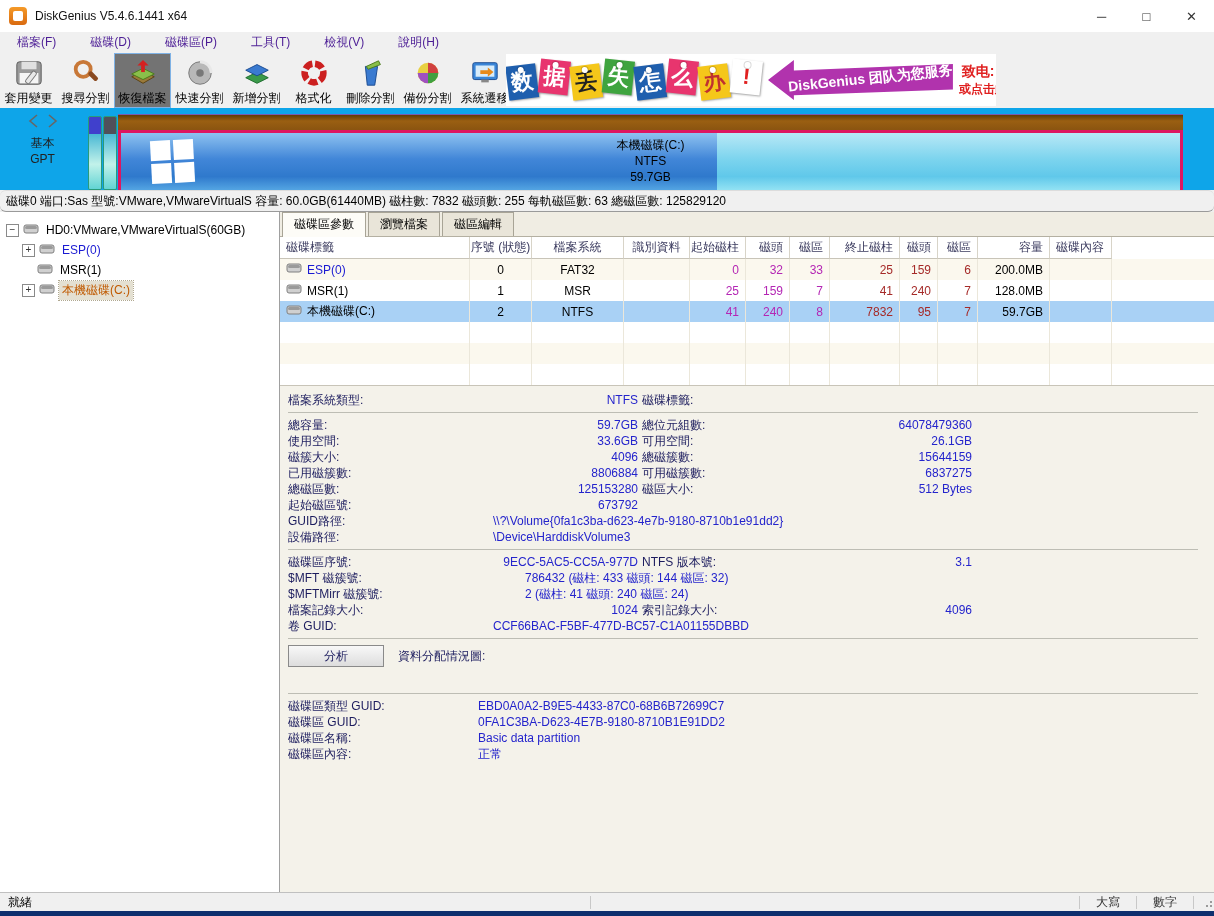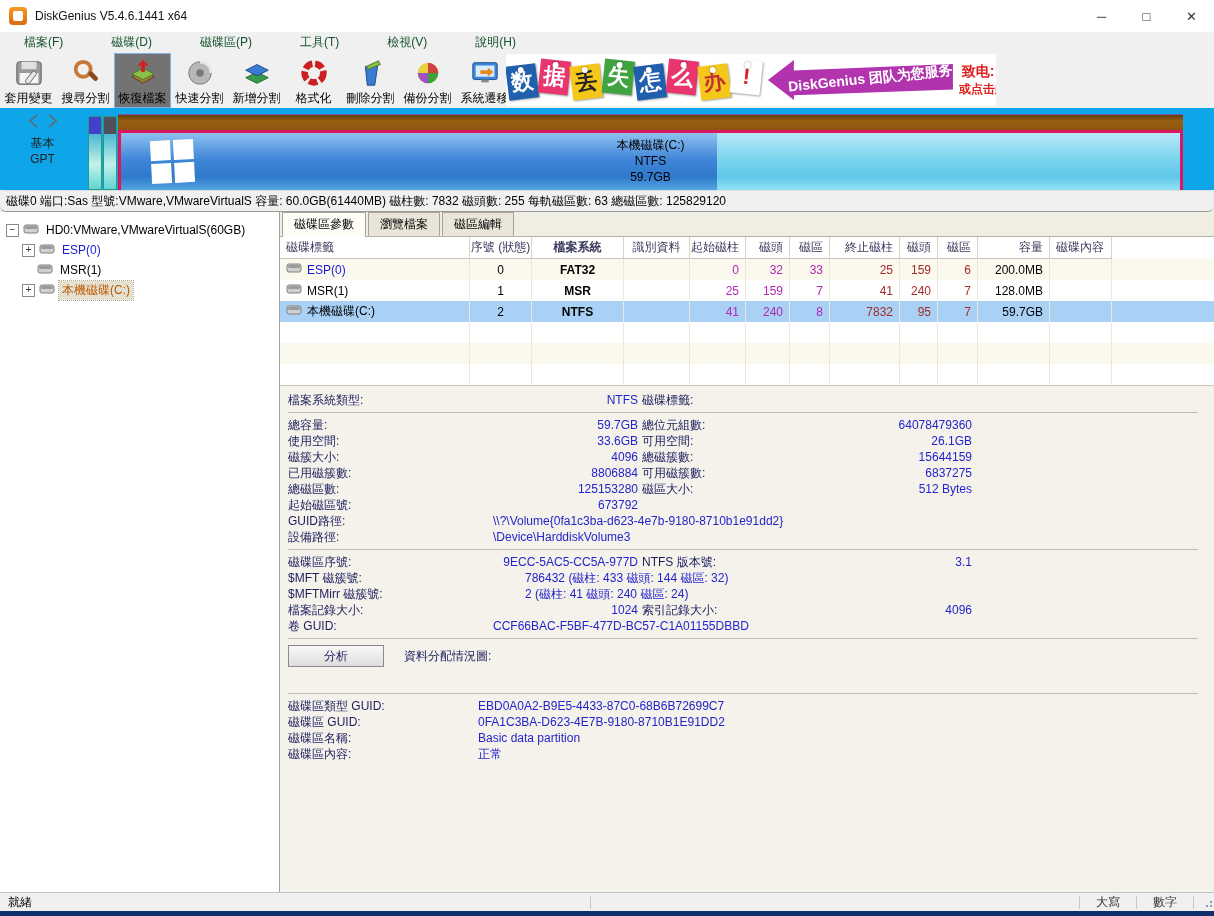--- a/index.html
+++ b/index.html
@@ -7,21 +7,21 @@
           font-family:"Liberation Sans","DejaVu Sans",sans-serif;font-size:12px;color:#000;}
   
   .titlebar{position:absolute;left:0;top:0;width:100%;height:32px;background:#ffffff;display:flex;align-items:center;}
   .app-logo{width:18px;height:18px;margin:0 8px 0 9px;border-radius:4px;background:linear-gradient(#f59a28,#d96a10);position:relative;}
   .app-logo:after{content:"";position:absolute;left:4px;top:4px;width:10px;height:10px;background:#fff;border-radius:2px;}
   .title-text{font-size:12px;color:#111;}
   .win-controls{margin-left:auto;display:flex;height:100%;}
   .win-btn{width:45px;height:100%;display:flex;align-items:center;justify-content:center;font-size:13px;color:#333;}
   
   .menubar{position:absolute;left:0;top:32px;width:100%;height:21px;background:#f0f0f0;display:flex;align-items:center;}
-  .menu-item{padding:2px 24px;color:#14532d;}
+  .menu-item{padding:2px 17px;color:#4c1d95;}
   
   .toolbar{position:absolute;left:0;top:53px;width:100%;height:55px;background:#f0f0f0;border-bottom:1px solid #b8b8b8;display:flex;align-items:stretch;}
   .tbtn{width:55px;display:flex;flex-direction:column;align-items:center;justify-content:flex-start;padding-top:3px;border:1px solid transparent;}
   .tbtn .ticon{height:32px;display:flex;align-items:center;justify-content:center;}
   .tbtn .tlabel{font-size:12px;margin-top:1px;white-space:nowrap;}
   .tbtn.active{background:#737373;border:1px solid #7fb2e5;}
   
   .banner{position:absolute;left:506px;top:54px;width:490px;height:52px;background:#ffffff;display:flex;align-items:center;overflow:hidden;}
   .tiles{display:flex;align-items:center;height:100%;}
   .tile{width:30px;height:34px;margin:0 1px;display:flex;align-items:center;justify-content:center;
@@ -68,21 +68,21 @@
   
   .rpanel{flex:1;background:#ffffff;display:flex;flex-direction:column;overflow:hidden;}
   .tabbar{height:24px;background:#f0ede3;display:flex;align-items:flex-end;border-bottom:1px solid #b4b0a2;padding-left:2px;}
   .tab{padding:3px 11px;margin-right:2px;border:1px solid #a8a496;border-bottom:none;background:#e9e5d9;font-size:12px;}
   .tab.active{background:#fdfcf7;margin-bottom:-1px;padding-bottom:4px;}
   .ptable{background:#fff;}
   .prow{display:flex;height:21px;align-items:center;}
   .prow.header{height:22px;color:#3a3a5e;}
   .pcell{height:100%;display:flex;align-items:center;box-sizing:border-box;border-right:1px solid #ebe7da;padding:0 6px;overflow:hidden;white-space:nowrap;}
   .prow.header .pcell{border-right:1px solid #d8d4c8;border-bottom:1px solid #c8c4b8;}
-  .c0{width:190px;}.c1{width:62px;justify-content:center;}.c2{width:92px;justify-content:center;font-weight:bold;}
+  .c0{width:190px;}.c1{width:62px;justify-content:center;}.c2{width:92px;justify-content:center;}
   .c3{width:66px;justify-content:center;}.c4{width:56px;justify-content:flex-end;}
   .c5{width:44px;justify-content:flex-end;}.c6{width:40px;justify-content:flex-end;}
   .c7{width:70px;justify-content:flex-end;}.c8{width:38px;justify-content:flex-end;}
   .c9{width:40px;justify-content:flex-end;}.c10{width:72px;justify-content:flex-end;}
   .c11{width:62px;}
   .prow.header .c0{justify-content:flex-start;}
   .prow.r-odd{background:#fbf8ee;}
   .prow.r-even{background:#ffffff;}
   .prow.selected{background:#a9d1f5;}
   .prow .start{color:#b426b4;}
@@ -95,21 +95,21 @@
   .g3 .dlabel{width:190px;}
   .dval{width:145px;text-align:right;color:#2424cc;flex:none;}
   .dval.wide{width:auto;text-align:left;}
   .dval.indent{padding-left:32px;}
   .dlabel2{margin-left:4px;width:200px;color:#1c1c5e;flex:none;}
   .dval2{width:130px;text-align:right;color:#2424cc;flex:none;}
   .dsep{border-top:1px solid #bdbdb4;margin:4px 8px 4px 0;}
   .analyze-row{display:flex;align-items:center;height:26px;margin:2px 0;}
   .analyze-btn{width:96px;height:22px;background:linear-gradient(#f8f8f8,#dddddd);border:1px solid #8a8a8a;
                font-size:12px;font-family:inherit;color:#1c1c5e;}
-  .alloc-label{margin-left:20px;color:#1c1c5e;}
+  .alloc-label{margin-left:14px;color:#1c1c5e;}
   .alloc-space{height:18px;}
   
   .statusbar{position:absolute;left:0;top:892px;width:100%;height:19px;background:#f0f0f0;border-top:1px solid #c0c0c0;
              display:flex;align-items:center;box-sizing:border-box;}
   .st-ready{padding-left:8px;width:580px;}
   .st-div{width:1px;height:13px;background:#c8c8c8;margin:0 2px;}
   .st-flex{flex:1;}
   .st-cell{width:52px;text-align:center;color:#333;}
   .grip{width:14px;height:14px;margin-left:4px;position:relative;}
   .grip i{position:absolute;width:2px;height:2px;background:#9a9a9a;}

